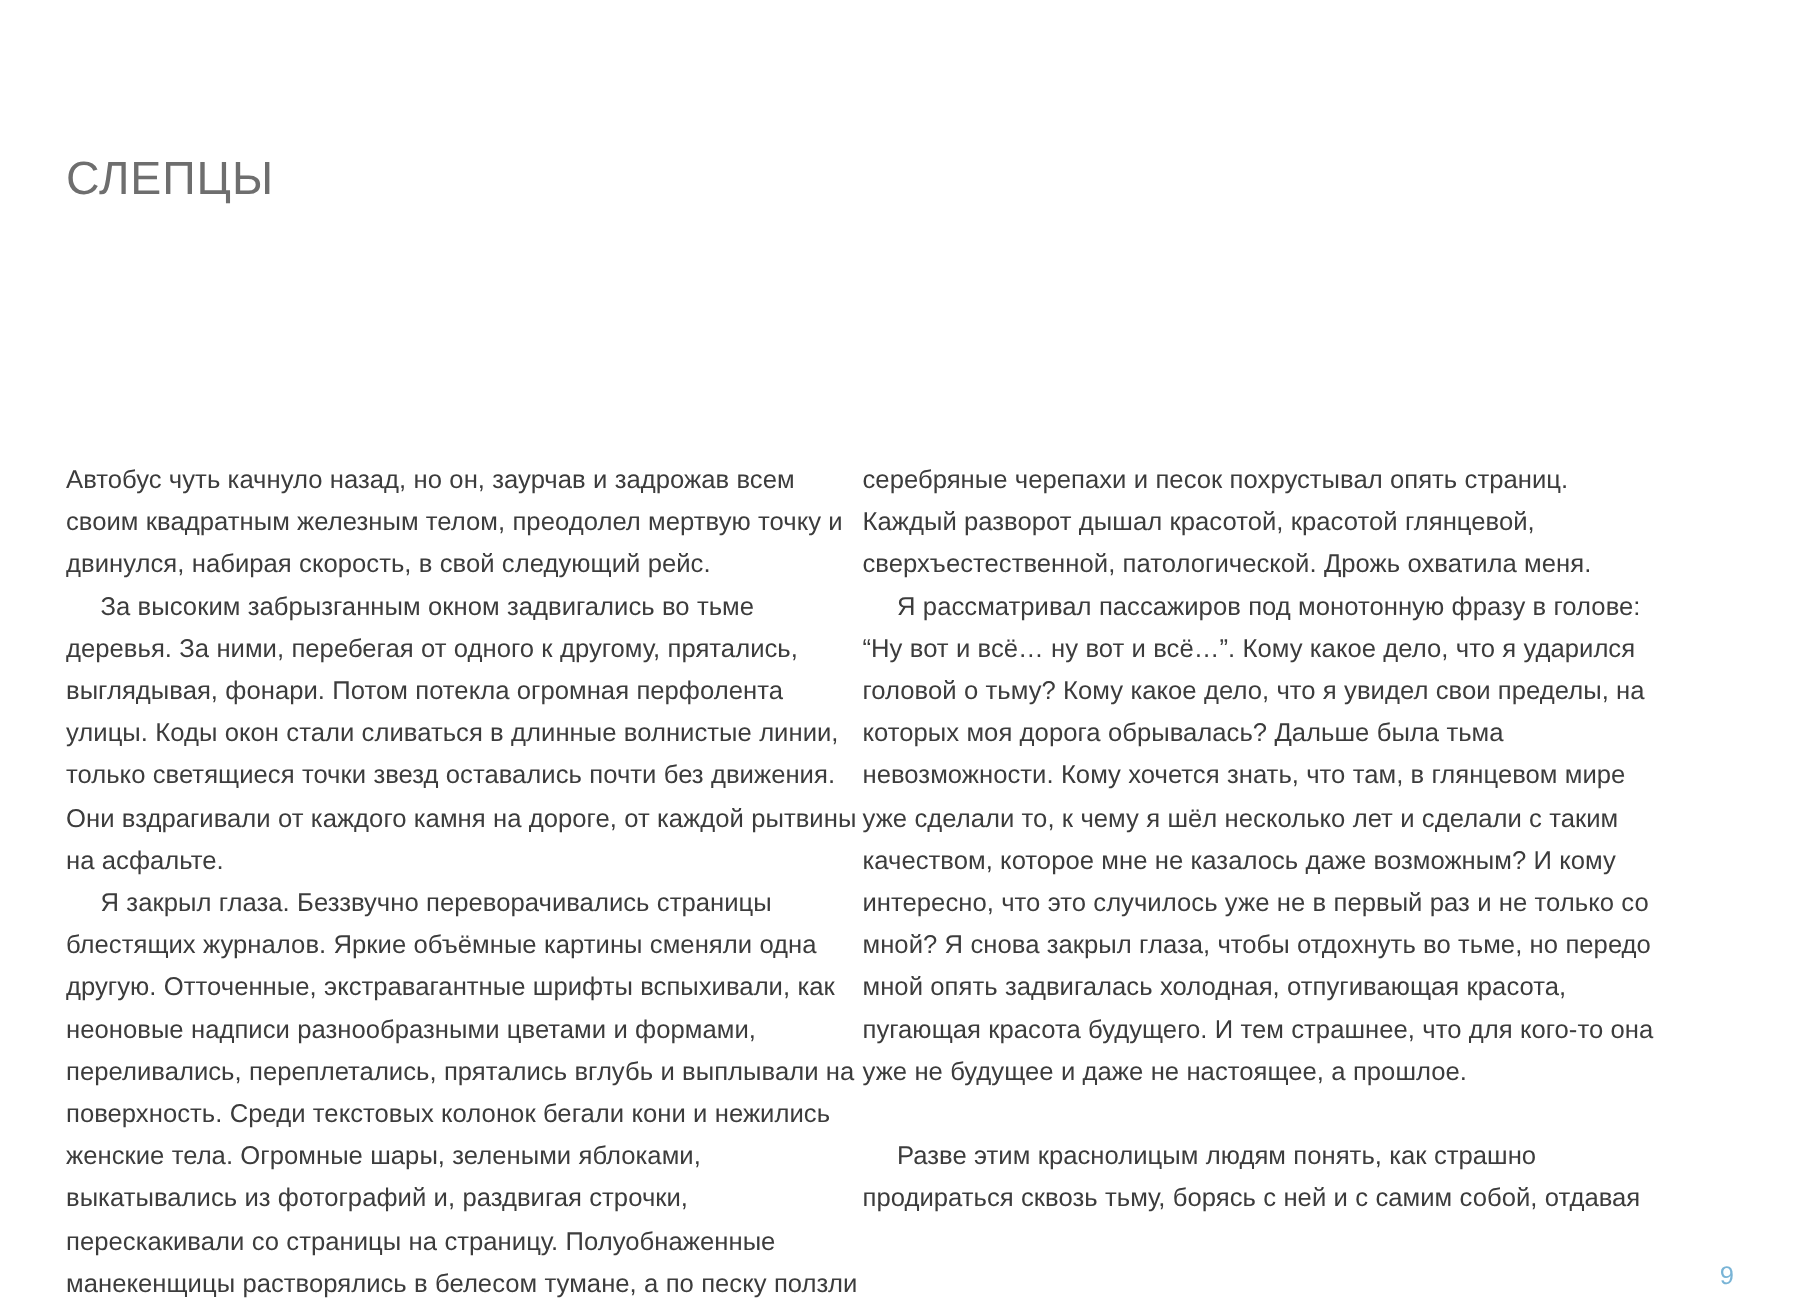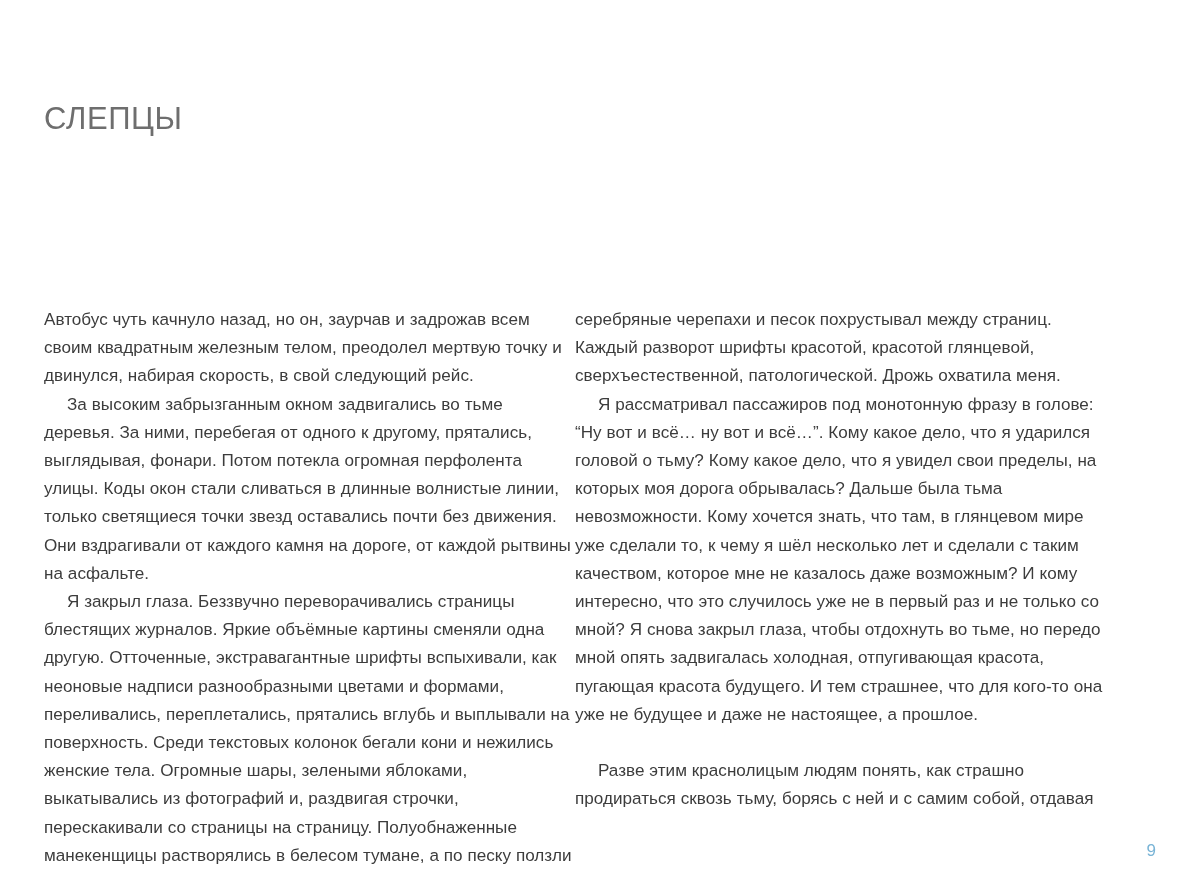--- a/index.html
+++ b/index.html
@@ -90,21 +90,21 @@
 
   <div class="columns">
 
     <div class="column">
       <p>Автобус чуть качнуло назад, но он, заурчав и задрожав всем своим квадратным железным телом, преодолел мертвую точку и двинулся, набирая скорость, в свой следующий рейс.</p>
       <p class="indent">За высоким забрызганным окном задвигались во тьме деревья. За ними, перебегая от одного к другому, прятались, выглядывая, фонари. Потом потекла огромная перфолента улицы. Коды окон стали сливаться в длинные волнистые линии, только светящиеся точки звезд оставались почти без движения. Они вздрагивали от каждого камня на дороге, от каждой рытвины на асфальте.</p>
       <p class="indent">Я закрыл глаза. Беззвучно переворачивались страницы блестящих журналов. Яркие объёмные картины сменяли одна другую. Отточенные, экстравагантные шрифты вспыхивали, как неоновые надписи разнообразными цветами и формами, переливались, переплетались, прятались вглубь и выплывали на поверхность. Среди текстовых колонок бегали кони и нежились женские тела. Огромные шары, зелеными яблоками, выкатывались из фотографий и, раздвигая строчки, перескакивали со страницы на страницу. Полуобнаженные манекенщицы растворялись в белесом тумане, а по песку ползли</p>
     </div>
 
     <div class="column">
-      <p>серебряные черепахи и песок похрустывал между страниц. Каждый разворот шрифты красотой, красотой глянцевой, сверхъестественной, патологической. Дрожь охватила меня.</p>
+      <p>серебряные черепахи и песок похрустывал опять страниц. Каждый разворот дышал красотой, красотой глянцевой, сверхъестественной, патологической. Дрожь охватила меня.</p>
       <p class="indent">Я рассматривал пассажиров под монотонную фразу в голове: “Ну вот и всё… ну вот и всё…”. Кому какое дело, что я ударился головой о тьму? Кому какое дело, что я увидел свои пределы, на которых моя дорога обрывалась? Дальше была тьма невозможности. Кому хочется знать, что там, в глянцевом мире уже сделали то, к чему я шёл несколько лет и сделали с таким качеством, которое мне не казалось даже возможным? И кому интересно, что это случилось уже не в первый раз и не только со мной? Я снова закрыл глаза, чтобы отдохнуть во тьме, но передо мной опять задвигалась холодная, отпугивающая красота, пугающая красота будущего. И тем страшнее, что для кого-то она уже не будущее и даже не настоящее, а прошлое.</p>
       <p class="indent spaced">Разве этим краснолицым людям понять, как страшно продираться сквозь тьму, борясь с ней и с самим собой, отдавая</p>
     </div>
 
   </div>
 
   <div class="page-number">9</div>
 
 </div>
 

